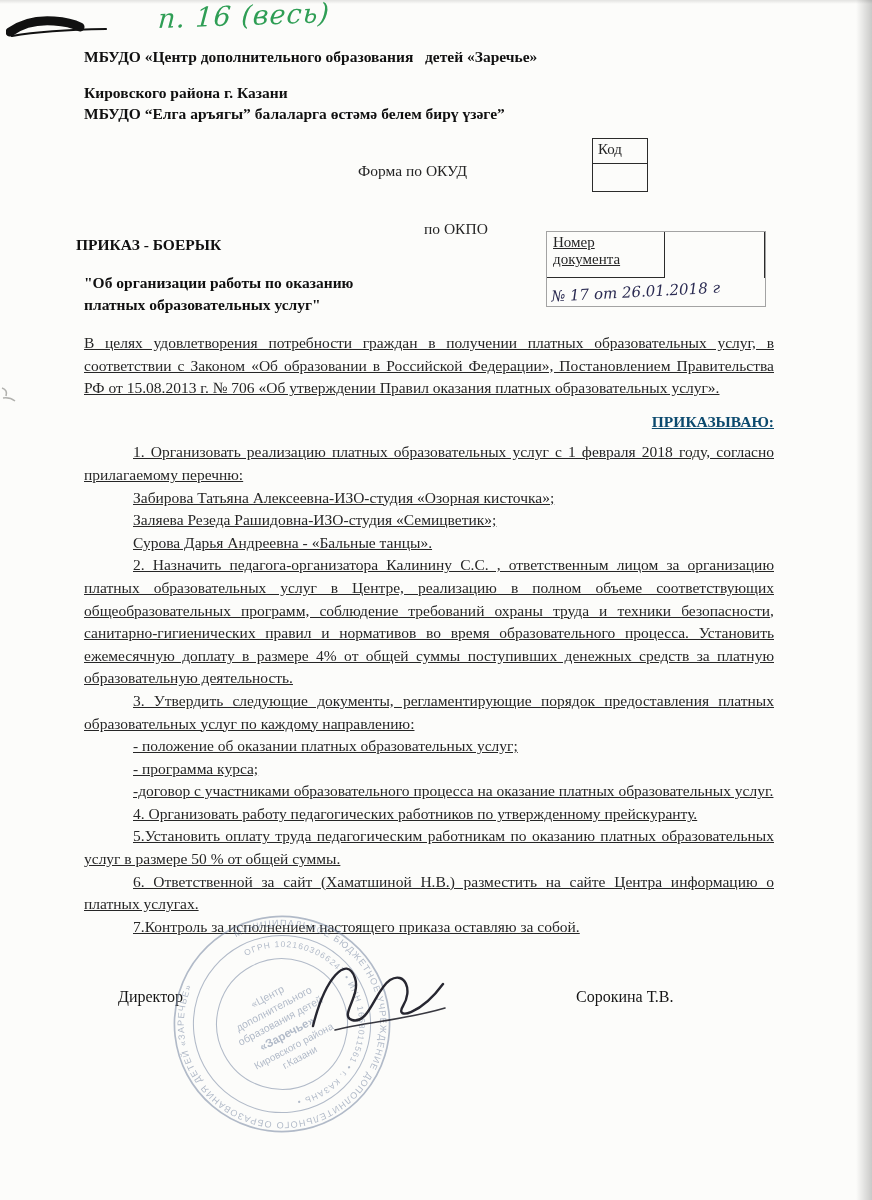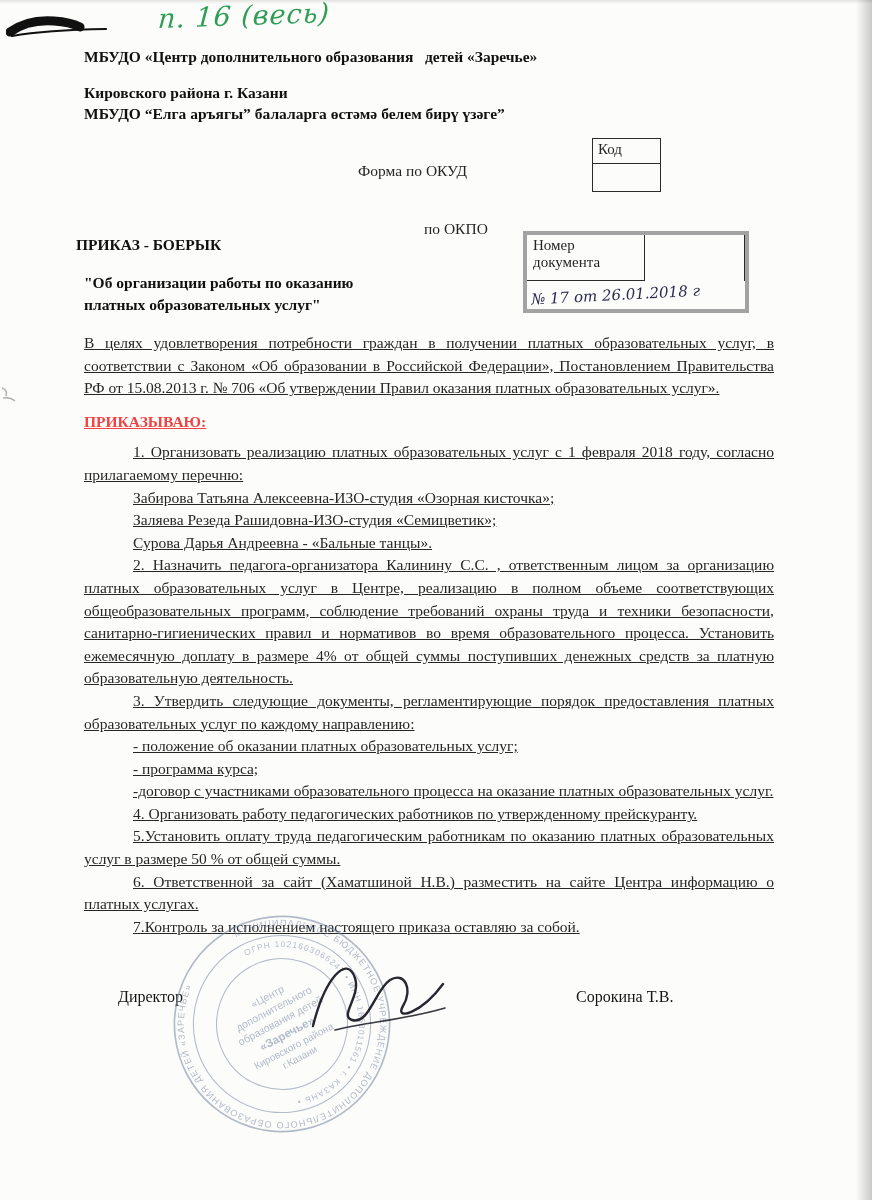--- a/index.html
+++ b/index.html
@@ -33,35 +33,36 @@
     font-family: "DejaVu Serif", serif;
     font-style: italic;
     font-size: 27px;
     letter-spacing: 1px;
     color: #2f9e55;
     transform: rotate(-2deg) skewX(-6deg);
   }
 
   
   .code-box {
-    left: 592px; top: 138px; width: 69px;
+    left: 592px; top: 138px; width: 56px;
     display: grid; grid-template-rows: 25px 27px;
     border: 1px solid #2b2b2b;
   }
   .code-box .cell { border-bottom: 1px solid #2b2b2b; padding: 2px 5px; font-size: 15px; }
   .code-box .cell:last-child { border-bottom: none; }
 
   
   .doc-table {
-    left: 523px; top: 231px;
+    left: 546px; top: 231px;
     display: grid;
     grid-template-columns: 118px 100px;
     grid-template-rows: 46px 28px;
-    border: 4px solid #a3a3a3;
+    border: 1px solid #a3a3a3;
     font-size: 15px;
+    text-decoration: underline;
   }
   .dt-cell { border-right: 1px solid #2b2b2b; border-bottom: 1px solid #2b2b2b; padding: 2px 6px; }
   .dt-h2, .dt-d2 { border-right: none; }
   .dt-d1, .dt-d2 { border-bottom: none; }
   .dt-hw {
     position: absolute; left: 4px; top: 50px; width: 212px;
     font-family: "DejaVu Serif", serif;
     font-style: italic;
     font-size: 15px;
     color: #2b2b52;
@@ -70,21 +71,21 @@
   }
 
   .subject { font-size: 15.5px; line-height: 22px; }
 
   .body-flow {
     left: 84px; top: 332px; width: 690px;
     font-size: 15.5px; line-height: 22.6px;
   }
   .body-flow p { margin: 0; text-decoration: underline; }
   .intro { text-align: justify; margin-bottom: 11px !important; }
-  .rezol { font-weight: bold; color: #ef4444; margin-bottom: 8px !important; }
+  .rezol { font-weight: bold; color: #0c4a6e; margin-bottom: 8px !important; text-align: right; }
   .p-indent { text-indent: 49px; text-align: justify; }
   .p-sub { padding-left: 49px; }
 
   .sig-label { font-size: 16px; color: #161616; z-index: 2; }
 
   .stamp { left: 166px; top: 908px; z-index: 3; opacity: 0.55; }
   .sig-squiggle { left: 295px; top: 938px; z-index: 4; }
 
   .scribble { left: 6px; top: 12px; }
   .margin-mark { left: 0px; top: 382px; opacity: 0.65; }

